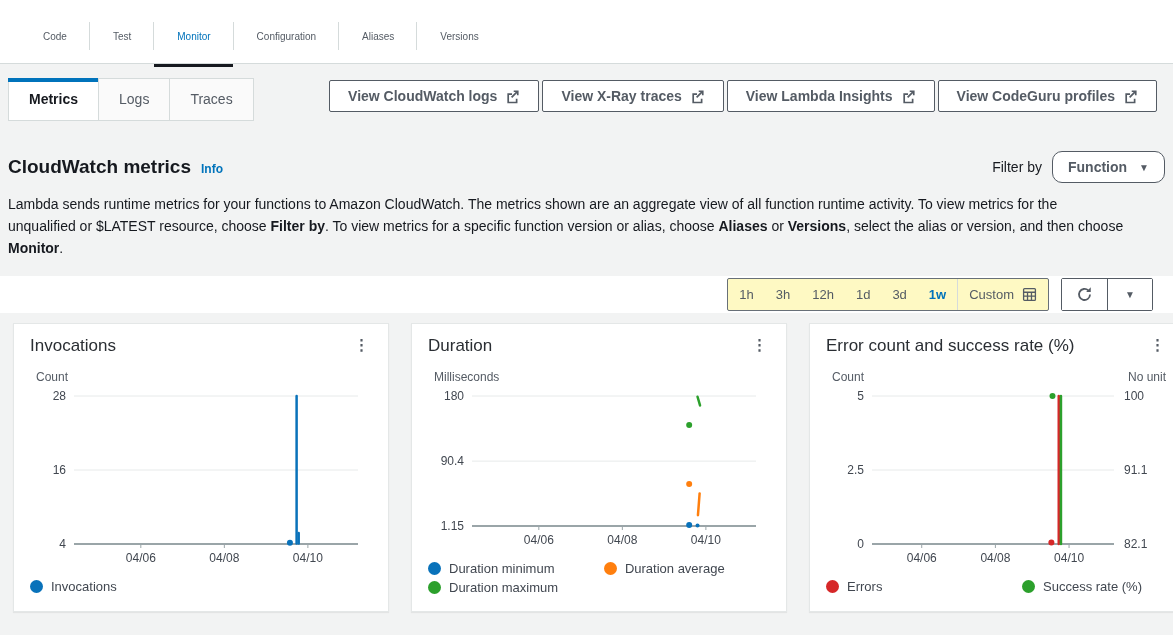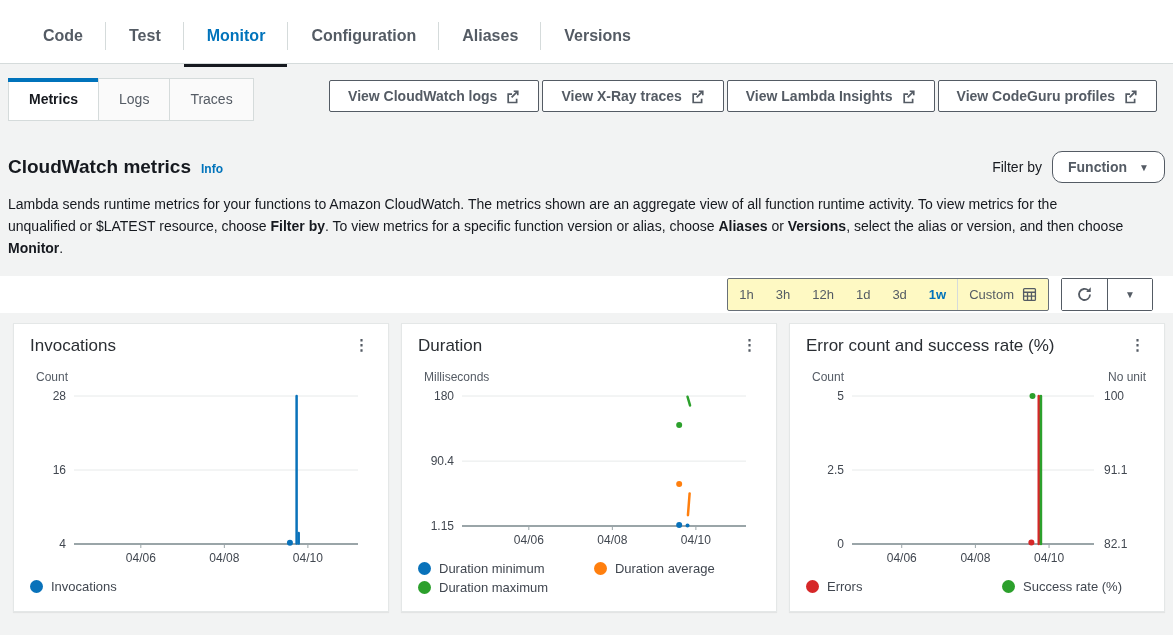--- a/index.html
+++ b/index.html
@@ -2,21 +2,21 @@
 <html><head>
 <meta charset="utf-8">
 <style>
   * { margin:0; padding:0; box-sizing:border-box; }
   html,body { width:1173px; height:635px; overflow:hidden; }
   body { font-family:"Liberation Sans", sans-serif; background:#f2f3f3; color:#16191f; font-size:14px; }
 
   
   .tabbar { background:#fff; border-bottom:1px solid #d5dbdb; height:64px; display:flex; align-items:flex-end; padding-left:20px; }
   .tabs { display:flex; height:54px; }
-  .tab { position:relative; display:flex; align-items:center; padding:0 23px; font-weight:700; font-size:16px; color:#545b64; cursor:pointer; }
+  .tab { position:relative; display:flex; align-items:center; padding:0 23px; font-weight:400; font-size:10px; color:#545b64; cursor:pointer; }
   .tab:not(:last-child)::after { content:""; position:absolute; right:0; top:13px; height:28px; width:1px; background:#d5dbdb; }
   .tab.active { color:#0073bb; }
   .tab.active::before { content:""; position:absolute; left:0; right:1px; bottom:-4px; height:3px; background:#16191f; }
 
   .body { padding:14px 0 0 0; }
 
   
   .row1 { display:flex; align-items:flex-start; justify-content:space-between; padding:0 8px 0 8px; }
   .subtabs { display:flex; }
   .subtab { position:relative; background:#fafafa; border:1px solid #d5dbdb; padding:12px 20px 13px; font-size:14px; color:#545b64; cursor:pointer; }
@@ -44,21 +44,21 @@
   .strip { margin-top:17px; background:#fff; height:37px; display:flex; align-items:center; justify-content:flex-end; padding-right:20px; gap:12px; }
   .timectl { display:flex; align-items:center; border:1px solid #687078; border-radius:2px; height:33px; background:#fef9c3; }
   .timeopt { padding:0 11px; font-size:13px; color:#545b64; cursor:pointer; line-height:31px; }
   .timeopt.active { color:#0073bb; font-weight:700; }
   .customopt { display:flex; align-items:center; gap:8px; border-left:1px solid #d5dbdb; padding:0 11px; font-size:13px; color:#545b64; cursor:pointer; height:100%; }
   .refgroup { display:flex; border:1px solid #545b64; border-radius:2px; height:33px; background:#fff; }
   .refbtn { width:45px; display:flex; align-items:center; justify-content:center; color:#545b64; cursor:pointer; background:#fff; border:none; }
   .refbtn + .refbtn { border-left:1px solid #545b64; }
 
   
-  .charts { display:flex; gap:12px; padding:10px 12px 0 13px; }
+  .charts { display:flex; gap:22px; padding:10px 12px 0 13px; }
   .card { background:#fff; border:1px solid #e4e7e7; box-shadow:0 1px 1px rgba(0,0,0,.06); width:376px; height:289px; padding:12px 16px 10px; }
   .cardhead { display:flex; justify-content:space-between; align-items:flex-start; }
   .ctitle { font-size:17px; color:#2a2e33; font-weight:500; }
   .menu3 { font-size:15px; font-weight:700; color:#545b64; letter-spacing:0; cursor:pointer; line-height:18px; padding:0 3px; }
   .units { display:flex; justify-content:space-between; margin:14px 0 6px; font-size:12px; color:#545b64; padding:0 2px 0 6px; }
   .legend { margin-top:6px; display:flex; column-gap:22px; row-gap:4px; font-size:13px; color:#414750; }
   .legend.grid2 { flex-wrap:wrap; }
   .legend.grid2 .li { width:45%; }
   .legend.spread { justify-content:space-between; padding-right:26px; }
   .li { display:flex; align-items:center; gap:8px; cursor:pointer; }

